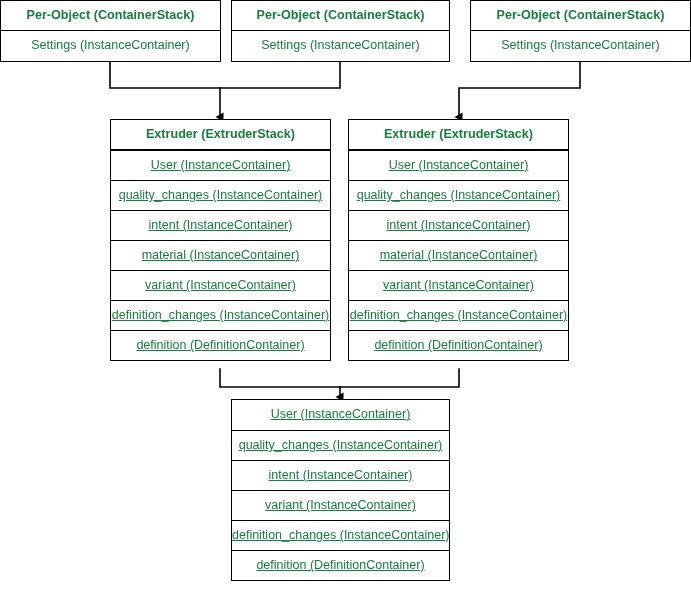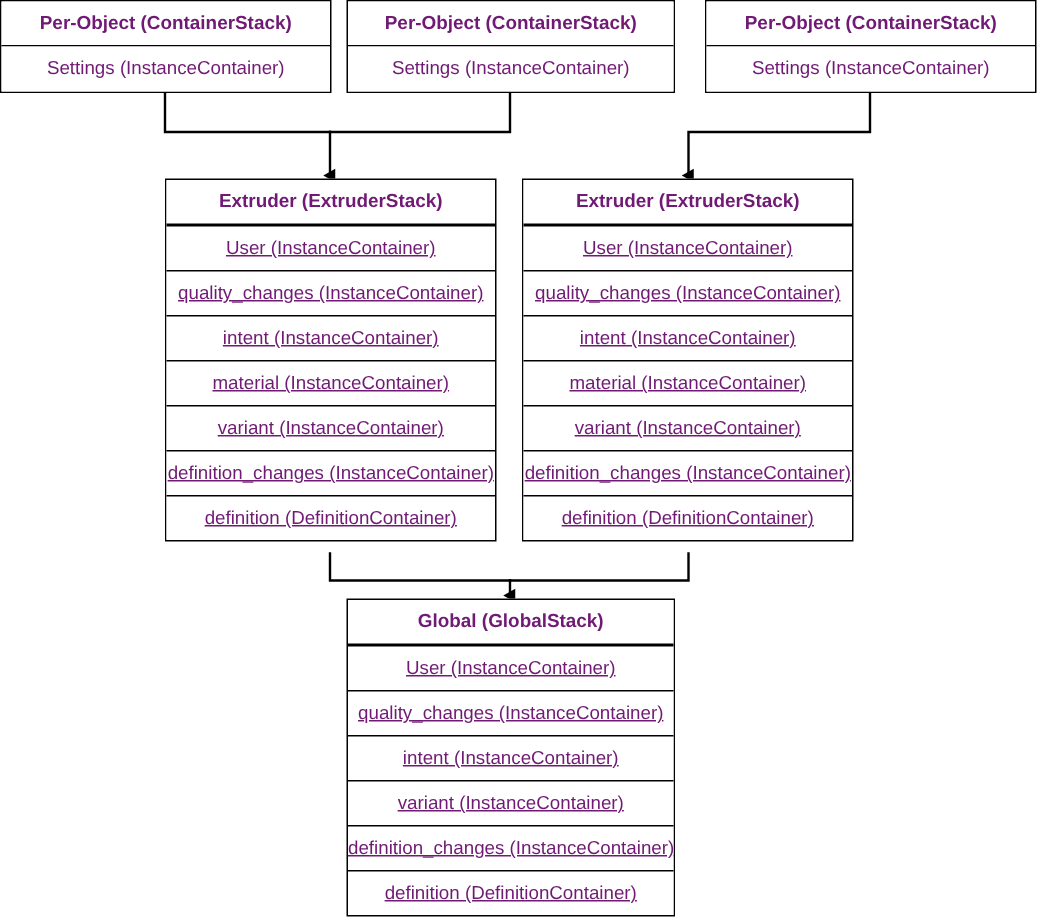--- a/index.html
+++ b/index.html
@@ -37,21 +37,21 @@
   }
   .stack-row {
     box-sizing: border-box;
     height: 30px;
     line-height: 29px;
     text-align: center;
     font-size: 12.5px;
     white-space: nowrap;
     overflow: hidden;
     background: #ffffff;
-    color: #701a75;
+    color: #15803d;
   }
   .stack-row.header {
     font-weight: bold;
     font-size: 12.6px;
     border-bottom: 1.6px solid #000000;
   }
   .stack-row.sep {
     border-top: 1.6px solid #000000;
     text-decoration: underline;
   }
@@ -119,21 +119,20 @@
     <div class="stack-row sep">User (InstanceContainer)</div>
     <div class="stack-row sep">quality_changes (InstanceContainer)</div>
     <div class="stack-row sep">intent (InstanceContainer)</div>
     <div class="stack-row sep">material (InstanceContainer)</div>
     <div class="stack-row sep">variant (InstanceContainer)</div>
     <div class="stack-row sep">definition_changes (InstanceContainer)</div>
     <div class="stack-row sep">definition (DefinitionContainer)</div>
   </div>
 
   <div class="stack-box" style="left:231px; top:399px; width:219px;">
-    <div class="stack-row header">Global (GlobalStack)</div>
     <div class="stack-row sep">User (InstanceContainer)</div>
     <div class="stack-row sep">quality_changes (InstanceContainer)</div>
     <div class="stack-row sep">intent (InstanceContainer)</div>
     <div class="stack-row sep">variant (InstanceContainer)</div>
     <div class="stack-row sep">definition_changes (InstanceContainer)</div>
     <div class="stack-row sep">definition (DefinitionContainer)</div>
   </div>
 
 </div>
 

